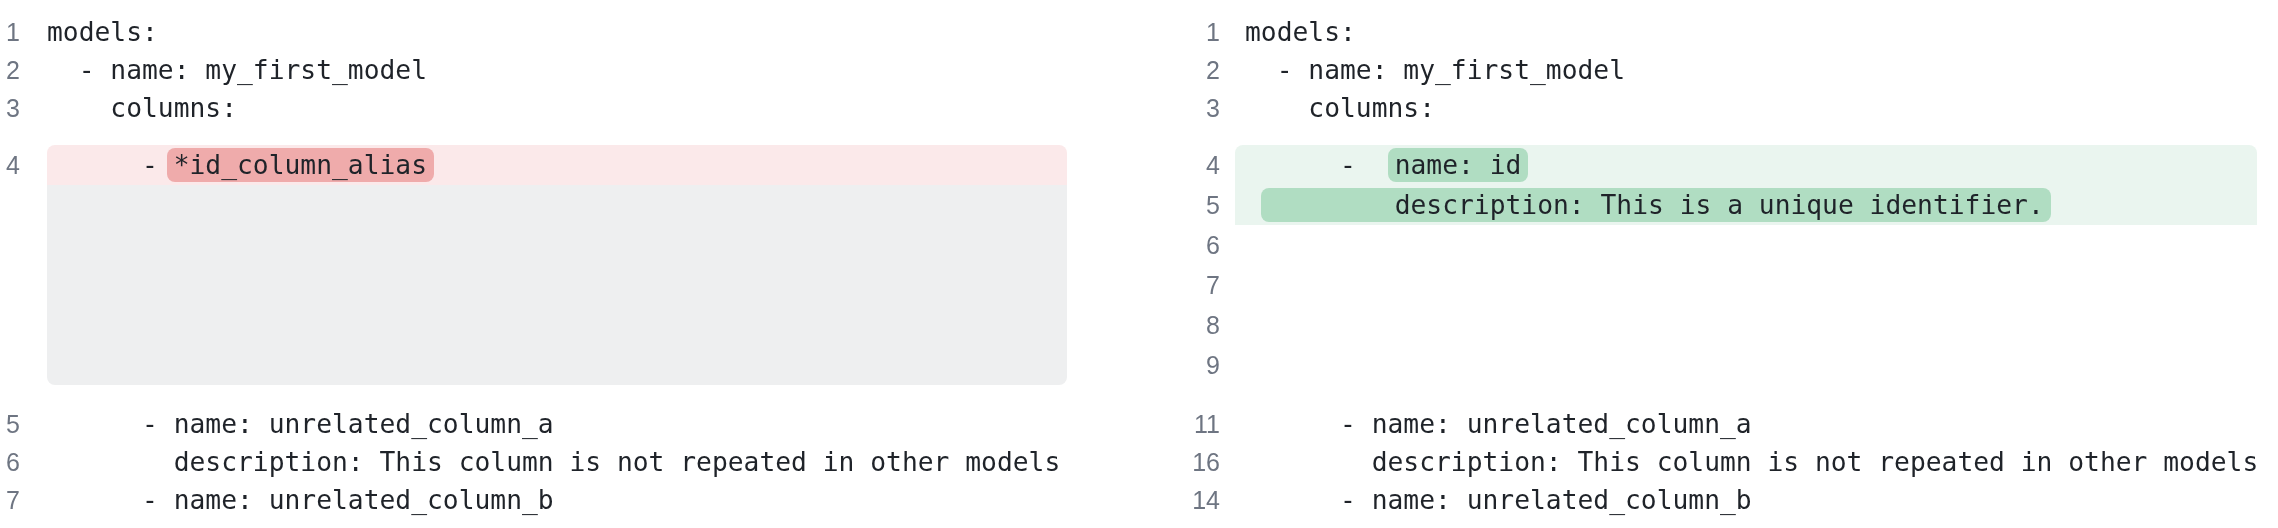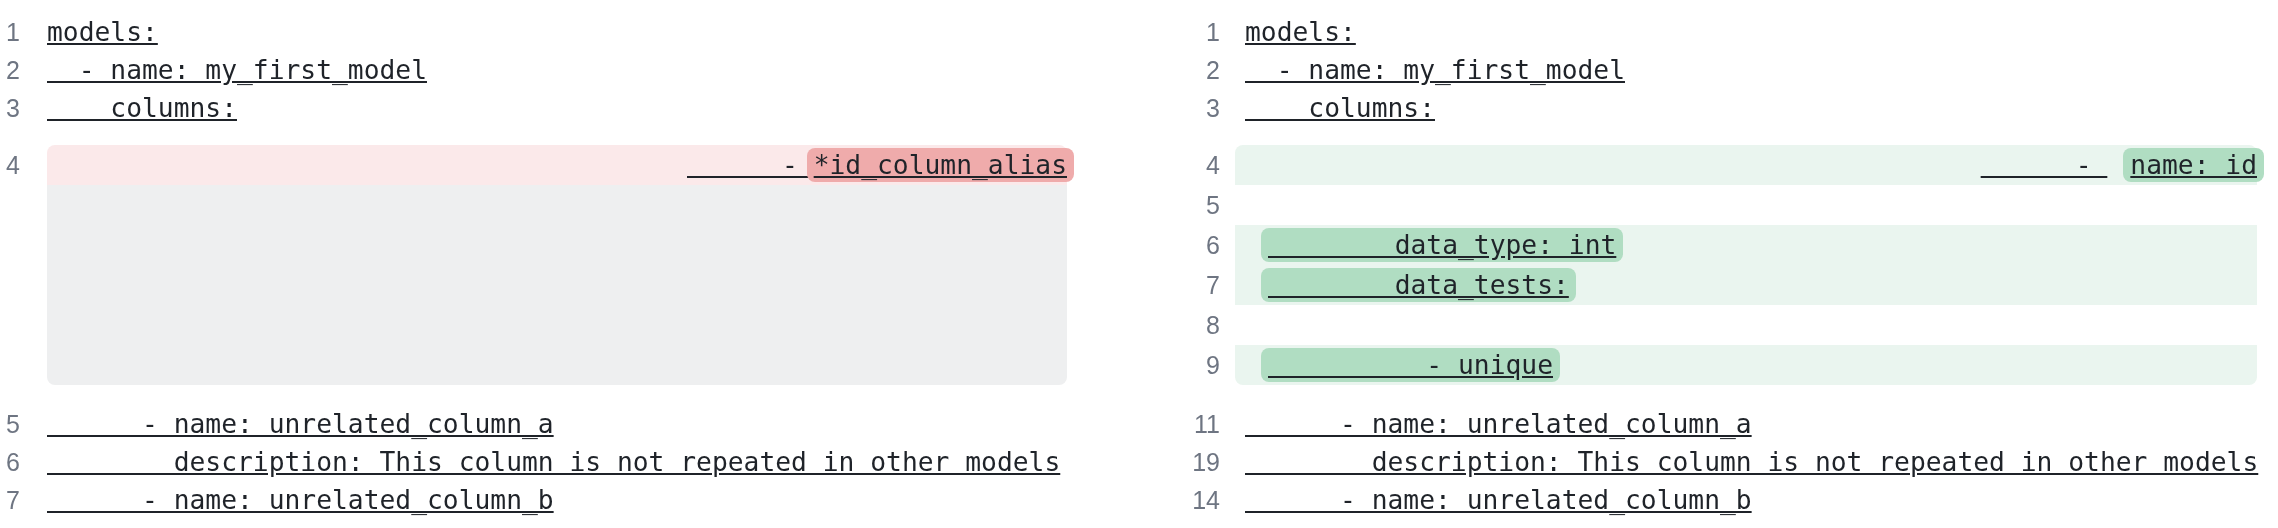--- a/index.html
+++ b/index.html
@@ -49,27 +49,26 @@
     box-sizing: border-box;
     flex: 0 0 auto;
     user-select: none;
   }
   .panel-before .ln { width: 47px; padding-right: 27px; }
   .panel-after  .ln { width: 96px; padding-right: 15px; }
   .code {
     flex: 1 1 auto;
     white-space: pre;
     box-sizing: border-box;
-    text-decoration: underline;
   }
   .panel-before .code { margin-right: 72px; }
   .panel-after  .code { margin-right: 21px; padding-left: 10px; }
   .removed-line .code { background: #fbe9ea; }
   .added-line   .code { background: #eaf5ef; }
-  .row.first .code { border-radius: 8px 8px 0 0; text-align: right; }
+  .row.first .code { border-radius: 8px 8px 0 0; }
   .row.last  .code { border-radius: 0 0 8px 8px; }
   .row.filler { height: 200px; }
   .row.filler .code { background: #eeeff0; }
   mark {
     color: inherit;
     padding: 2px 7px;
     margin: 0 -7px;
     border-radius: 8px;
     background: transparent;
   }
@@ -131,43 +130,41 @@
       <span class="ln">3</span>
       <span class="code">    columns:</span>
     </div>
 
     <div class="row block block-start first added-line">
       <span class="ln">4</span>
       <span class="code"><span>      - </span><mark class="ad">name: id</mark><span></span></span>
     </div>
     <div class="row block added-line">
       <span class="ln">5</span>
+      <span class="code"><mark class="ad">        description: This is a unique identifier.</mark></span>
     </div>
     <div class="row block added-line">
       <span class="ln">6</span>
-      <span class="code"><mark class="ad">        data_type: int</mark></span>
     </div>
     <div class="row block added-line">
       <span class="ln">7</span>
-      <span class="code"><mark class="ad">        data_tests:</mark></span>
     </div>
     <div class="row block added-line">
       <span class="ln">8</span>
     </div>
     <div class="row block last added-line">
       <span class="ln">9</span>
-      <span class="code"><mark class="ad">          - unique</mark></span>
     </div>
 
     <div class="row after-block">
       <span class="ln">11</span>
       <span class="code">      - name: unrelated_column_a</span>
     </div>
     <div class="row">
-      <span class="ln">19</span>
+      <span class="ln">16</span>
       <span class="code">        description: This column is not repeated in other models</span>
     </div>
     <div class="row">
       <span class="ln">14</span>
       <span class="code">      - name: unrelated_column_b</span>
     </div>
   </section>
 
 </div>
 

